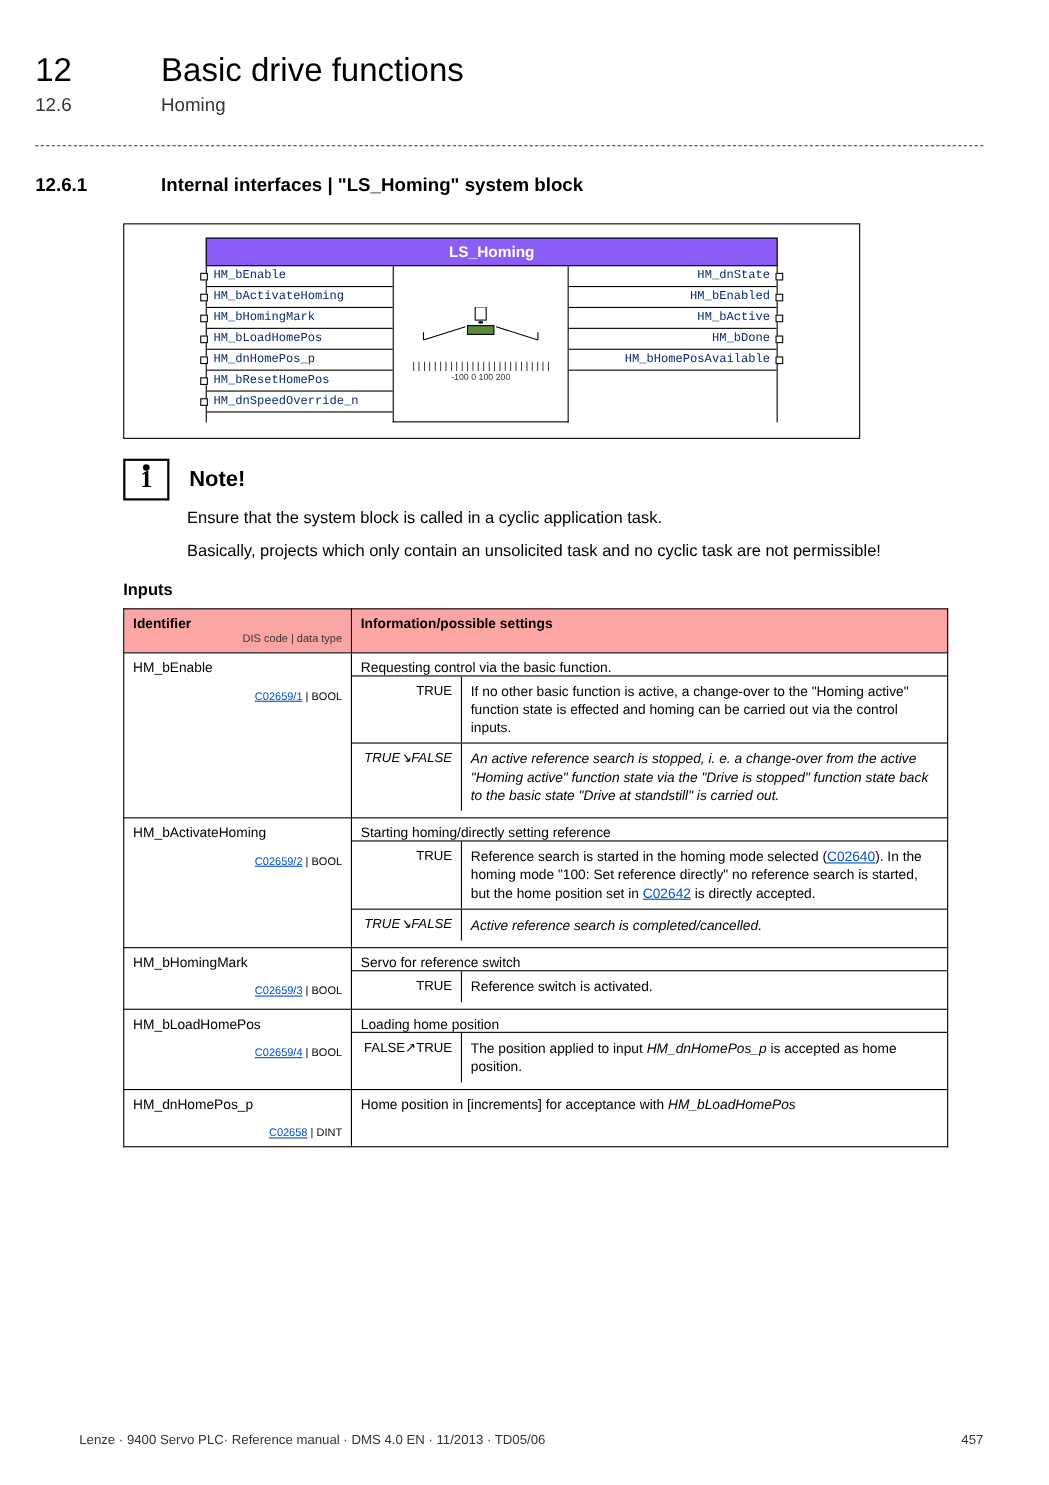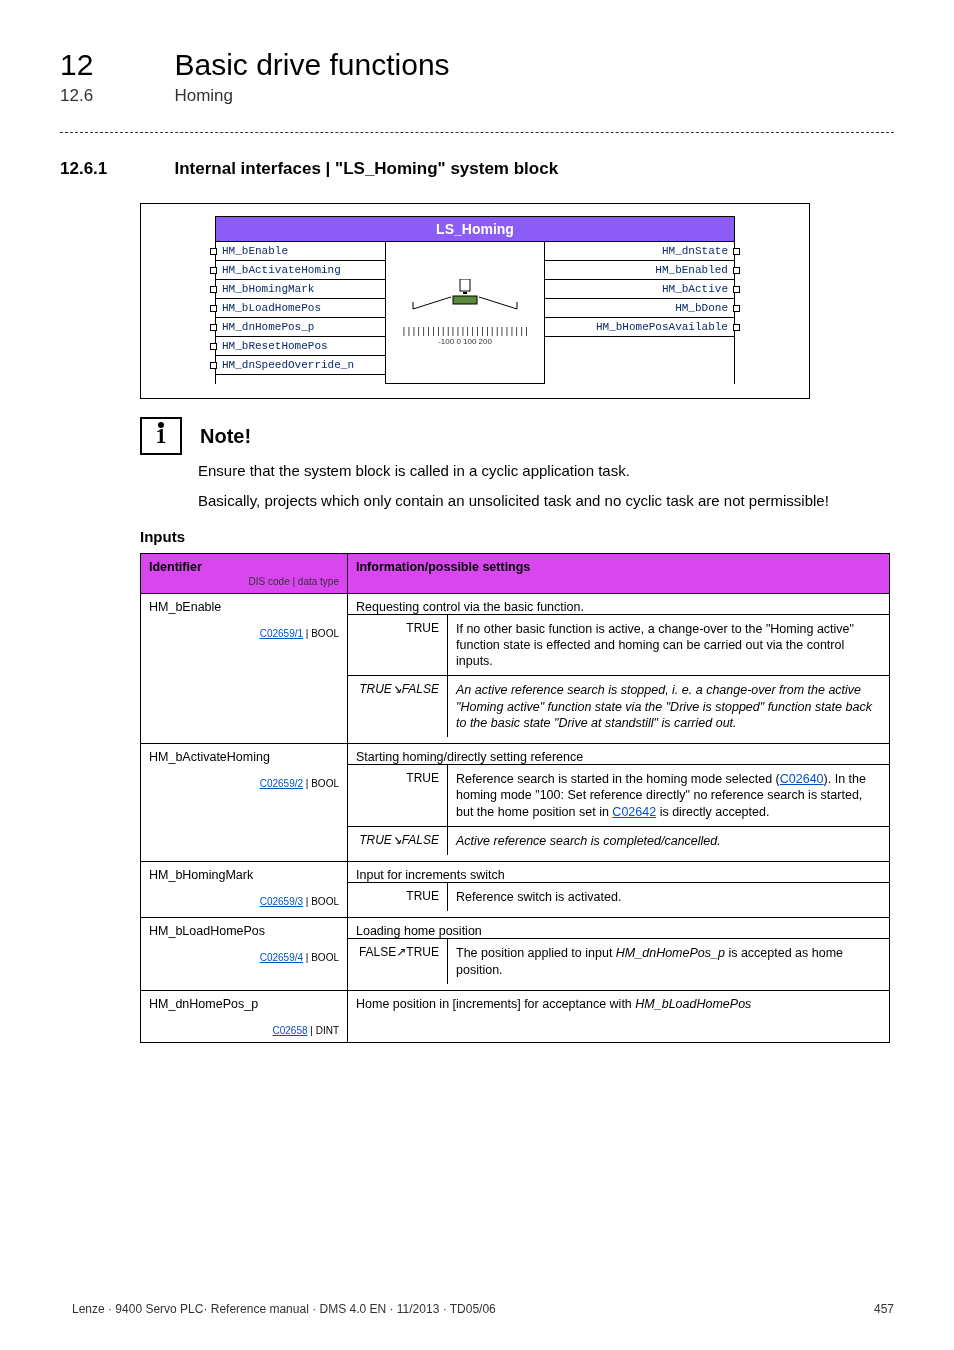--- a/index.html
+++ b/index.html
@@ -7,21 +7,21 @@
     margin: 0;
     padding: 0;
     width: 954px;
     height: 1350px;
     font-family: "Segoe UI", "Helvetica Neue", Arial, sans-serif;
     color: #000;
     background: #fff;
     position: relative;
   }
   .page {
-    padding: 48px 60px 0 60px;
+    padding: 48px 60px 0 32px;
     box-sizing: border-box;
   }
   .chapnum {
     font-size: 30px;
     font-weight: 400;
     display: inline-block;
     min-width: 110px;
     vertical-align: baseline;
   }
   .chaptitle {
@@ -200,21 +200,21 @@
     border-collapse: collapse;
     width: 750px;
     margin-left: 80px;
     font-size: 12.5px;
   }
   table.io th, table.io td {
     border: 1px solid #000;
     vertical-align: top;
   }
   table.io thead th {
-    background: #d946ef;
+    background: #fca5a5;
     font-weight: bold;
     text-align: left;
     padding: 6px 8px;
   }
   .th-id-sub {
     display: block;
     font-weight: normal;
     font-size: 10px;
     text-align: right;
     color: #333;
@@ -410,21 +410,21 @@
       </tr>
 
       <tr>
         <td class="cell-id">
           <span>HM_bHomingMark</span>
           <span class="dis">
             <a href="#" class="link">C02659/3</a><span class="dtype"> | BOOL</span>
           </span>
         </td>
         <td class="cell-desc">
-          <span>Input for increments switch</span>
+          <span>Servo for reference switch</span>
           <span class="inner-sub">
             <span class="inner-row">
               <span class="inner-key">TRUE</span>
               <span class="inner-val">Reference switch is activated.</span>
             </span>
           </span>
         </td>
       </tr>
 
       <tr>

